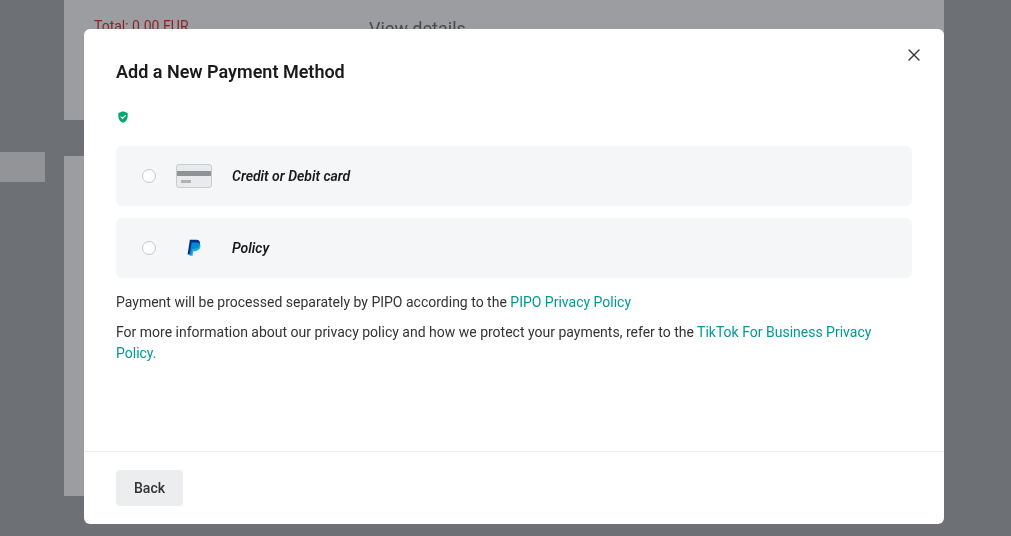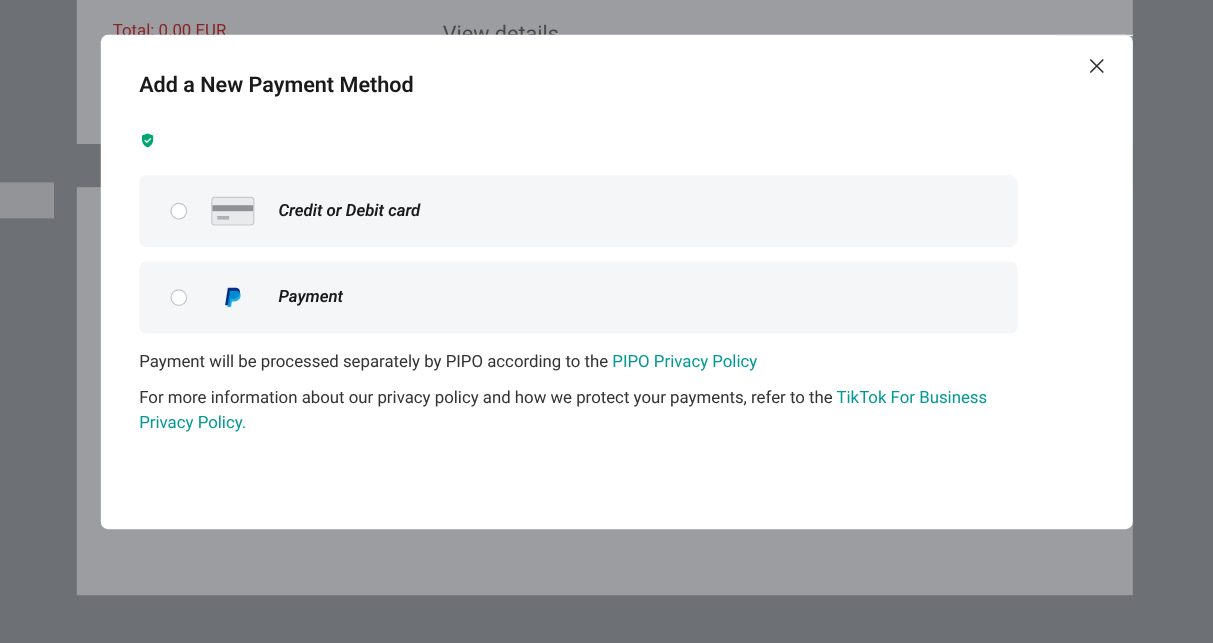--- a/index.html
+++ b/index.html
@@ -55,25 +55,25 @@
     .overlay {
       position: absolute;
       inset: 0;
       background: rgba(50,53,57,0.35);
     }
     .modal {
       position: absolute;
       left: 84px;
       top: 29px;
       width: 860px;
-      height: 412px;
+      height: 495px;
       background: #fff;
       border-radius: 6px;
       display: flex;
-      flex-direction: row;
+      flex-direction: column;
     }
     .modal-close {
       position: absolute;
       top: 16px;
       right: 20px;
       width: 20px;
       height: 20px;
       display: flex;
       align-items: center;
       justify-content: center;
@@ -238,28 +238,29 @@
     </div>
 
     <div class="option">
       <span class="radio"></span>
       <span class="paypal-icon">
         <svg width="22" height="22" viewBox="0 0 24 24">
           <path fill="#003087" d="M7.5 3 H14 C17 3 19 4.5 18.5 8 C18 11.5 15 13 12 13 H10 L9 19 H5 Z"></path>
           <path fill="#009cde" d="M9.5 6 H15 C18 6 19.5 8 19 11 C18.5 14 15.5 15.5 13 15.5 H11.2 L10.4 20.5 H7 L9.5 6 Z" opacity="0.85"></path>
         </svg>
       </span>
-      <span class="option-label">Payment</span>
+      <span class="option-label">Policy</span>
     </div>
 
     <p class="info-text">
       <span>Payment will be processed separately by PIPO according to the </span>
       <span class="link">PIPO Privacy Policy</span>
     </p>
     <p class="info-text second">
       <span>For more information about our privacy policy and how we protect your payments, refer to the </span>
       <span class="link">TikTok For Business Privacy Policy.</span>
     </p>
   </div>
 
   <div class="modal-footer">
+    <button class="btn btn-back">Back</button>
   </div>
 </div>
 
 </body></html>

